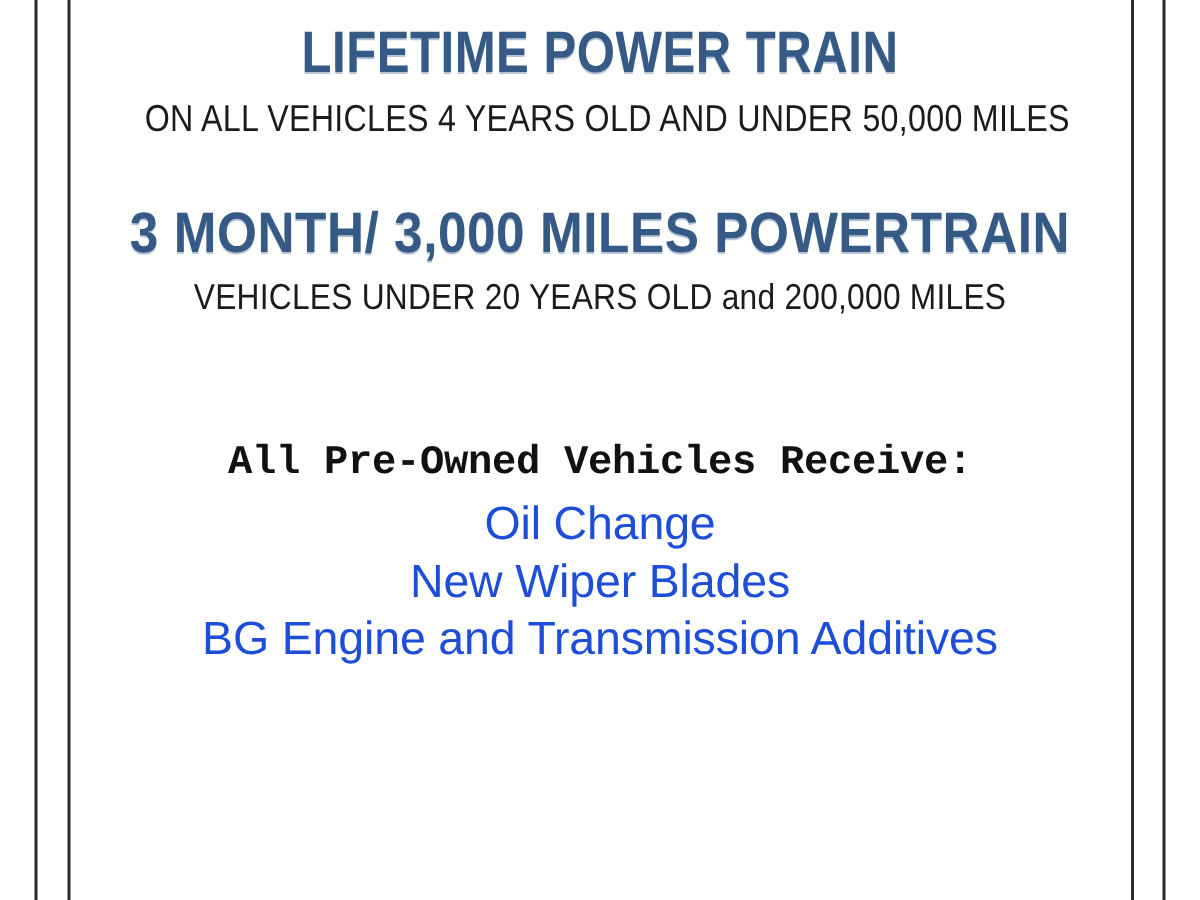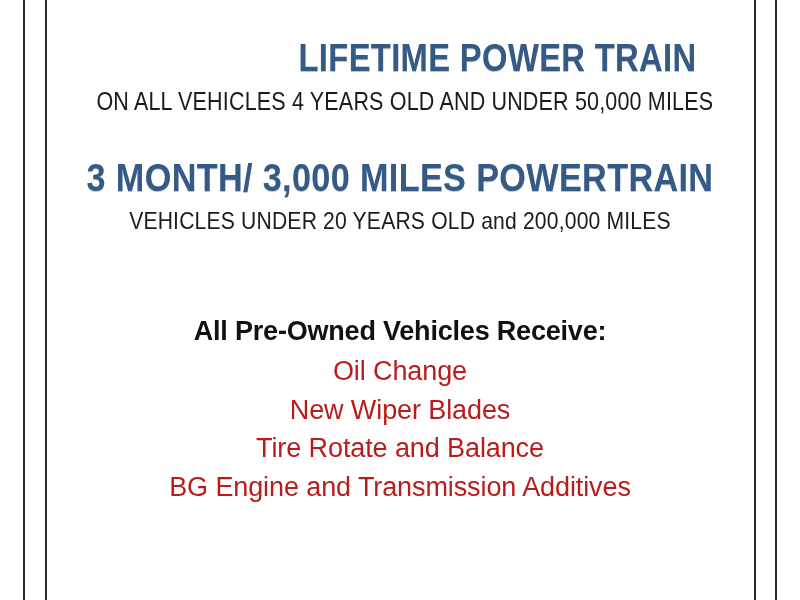--- a/index.html
+++ b/index.html
@@ -43,21 +43,21 @@
     left: 47px;
     right: 47px;
     top: 0;
     text-align: center;
   }
 
   
   .warranty-block {
     text-align: center;
   }
-  .warranty-block.block-1 { padding-top: 36px; text-align: right; }
+  .warranty-block.block-1 { padding-top: 14px; }
   .warranty-block.block-2 { padding-top: 40px; }
 
   .warranty-title {
     color: #345a85;
     font-family: "Liberation Sans Narrow", "Liberation Sans", sans-serif;
     font-weight: 700;
     font-size: 39px;
     line-height: 44px;
     letter-spacing: 0.4px;
     transform: scaleX(0.84);
@@ -88,38 +88,38 @@
     transform: scaleX(0.88);
   }
 
   
   .services {
     margin-top: 76px;
     text-align: center;
   }
   .services-heading {
     color: #111111;
-    font-family: Liberation Sans, sans-serif;
+    font-family: Liberation Mono, monospace;
     font-weight: 700;
     font-size: 27px;
     line-height: 38px;
     letter-spacing: -0.2px;
     margin: 0 0 2px 0;
     white-space: nowrap;
   }
   .services-list {
     list-style: none;
     margin: 0;
     padding: 0;
   }
   .services-list li {
-    color: #b91c1c;
+    color: #1d4ed8;
     font-family: "Liberation Sans", sans-serif;
     font-weight: 400;
-    font-size: 27px;
+    font-size: 31px;
     line-height: 38.5px;
     letter-spacing: -0.1px;
     white-space: nowrap;
   }
 </style>
 </head>
 <body>
 
 <div class="flyer">
 
@@ -138,19 +138,18 @@
     <div class="warranty-block block-2">
       <div class="warranty-title title-2">3 MONTH/ 3,000 MILES POWERTRAIN</div>
       <div class="warranty-sub sub-2">VEHICLES UNDER 20 YEARS OLD and 200,000 MILES</div>
     </div>
 
     <div class="services">
       <div class="services-heading">All Pre-Owned Vehicles Receive:</div>
       <ul class="services-list">
         <li>Oil Change</li>
         <li>New Wiper Blades</li>
-        <li>Tire Rotate and Balance</li>
         <li>BG Engine and Transmission Additives</li>
       </ul>
     </div>
 
   </div>
 </div>
 
 </body></html>

